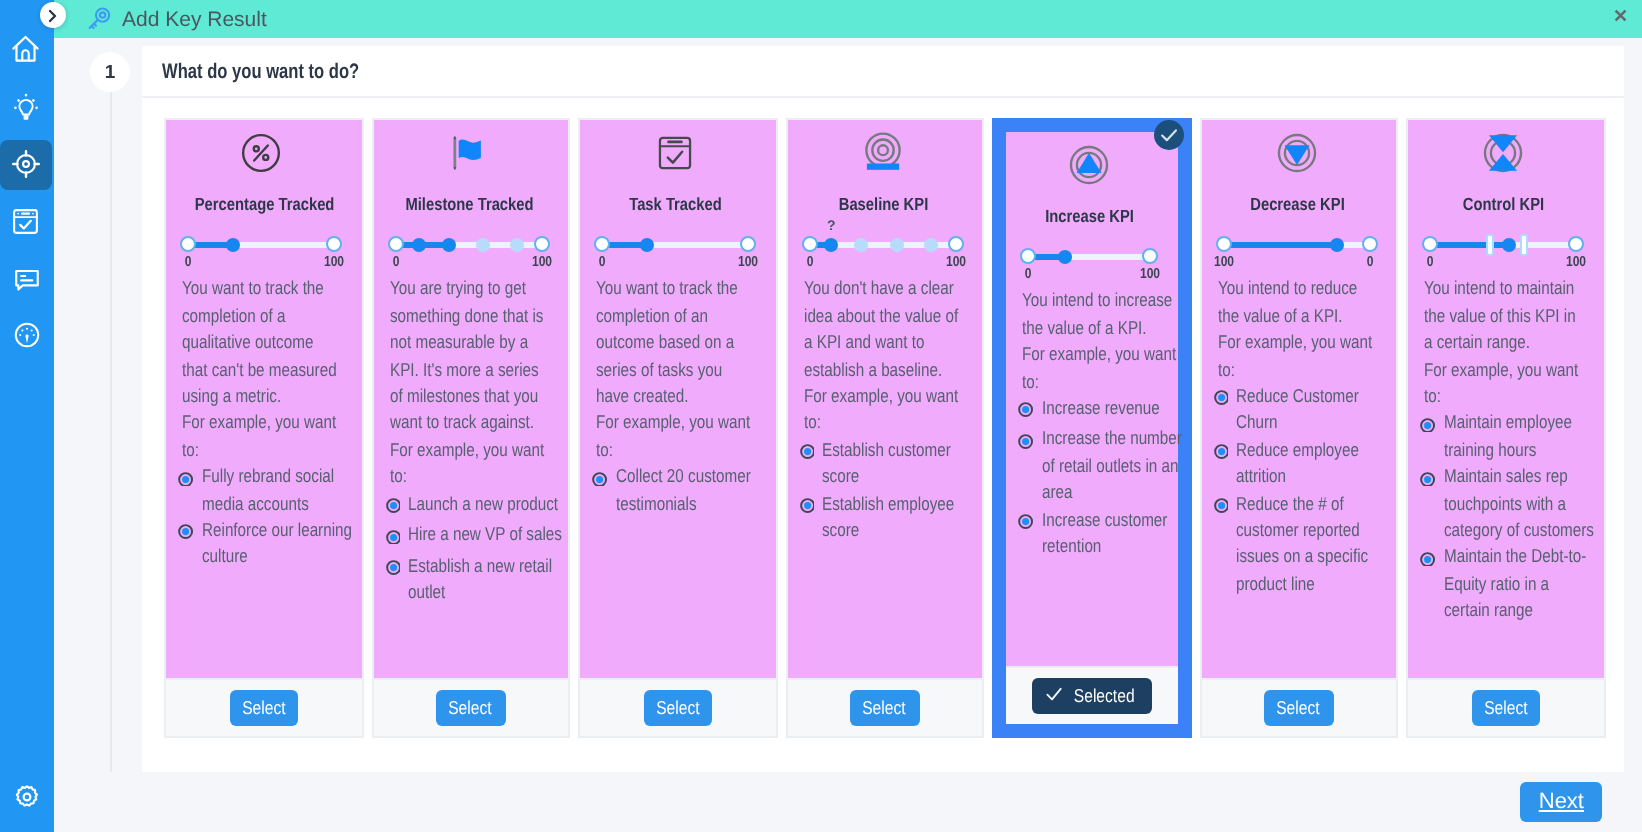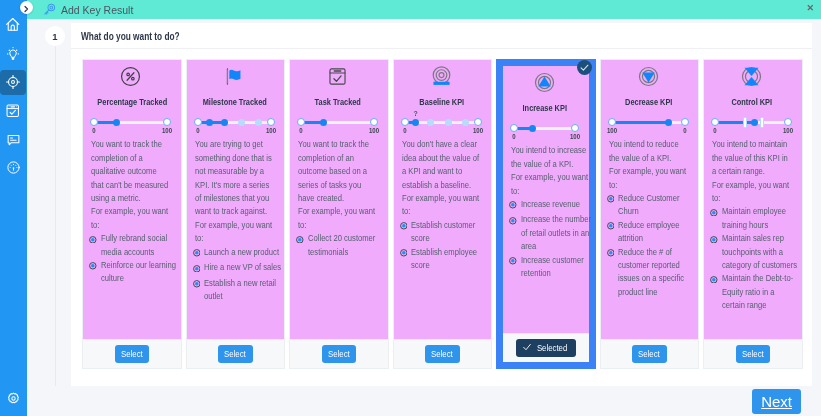--- a/index.html
+++ b/index.html
@@ -75,21 +75,21 @@
   .bullet .b-icon { flex:0 0 auto; width:11.6px; padding-top:2.1px;}
   .bullet > span:last-child { transform:scaleX(0.82); transform-origin:left top; width:94.5px; flex:0 0 auto;}
   .card-foot { height:29px; border-top:1px solid #eceff2; background:#f7f8f9; display:flex; align-items:center; justify-content:center;}
   .select-btn { background:#2f95ec; color:#fff; font-size:9.3px; font-family:"Liberation Sans",sans-serif; border-radius:3px; width:34.5px; height:18px; border:none; padding:0; }
   .select-btn span { display:inline-block; transform:scaleX(0.84); }
   .selected-btn { background:#1c3f62; color:#fff; font-size:9.3px; font-family:"Liberation Sans",sans-serif; border-radius:3px; height:18px; padding:0 6px; border:none; display:flex; align-items:center; justify-content:center; gap:2px; }
   .selected-btn > span:last-child { display:inline-block; transform:scaleX(0.84); }
   .check-badge { position:absolute; right:-3.5px; top:-6.5px; width:15px; height:15px; border-radius:50%; background:#1d4f7c; display:flex; align-items:center; justify-content:center;}
   
   #footer { position:absolute; left:71px; width:741px; top:386px; height:30px; display:flex; align-items:center; justify-content:flex-end;}
-  #next-btn { background:#2f95ec; color:#fff; font-size:15px; font-family:"Liberation Sans", sans-serif; border:none; border-radius:3px; padding:4px 9px; margin-right:11px;text-decoration:underline;}
+  #next-btn { background:#2f95ec; color:#fff; font-size:11px; font-family:"Liberation Sans", sans-serif; border:none; border-radius:3px; padding:4px 9px; margin-right:11px;text-decoration:underline;}
 </style>
 </head>
 <body>
 
 <div id="sidebar">
   <div id="side-top">
       <div class="side-item" style="top: 12.5px;">
         <span>
           <svg width="15.5" height="15.5" viewBox="0 0 24 24" fill="none" stroke="#fff" stroke-width="1.7" stroke-linecap="round" stroke-linejoin="round">
             <path d="M2.6 11.3 12 2.3l9.4 9"></path>

